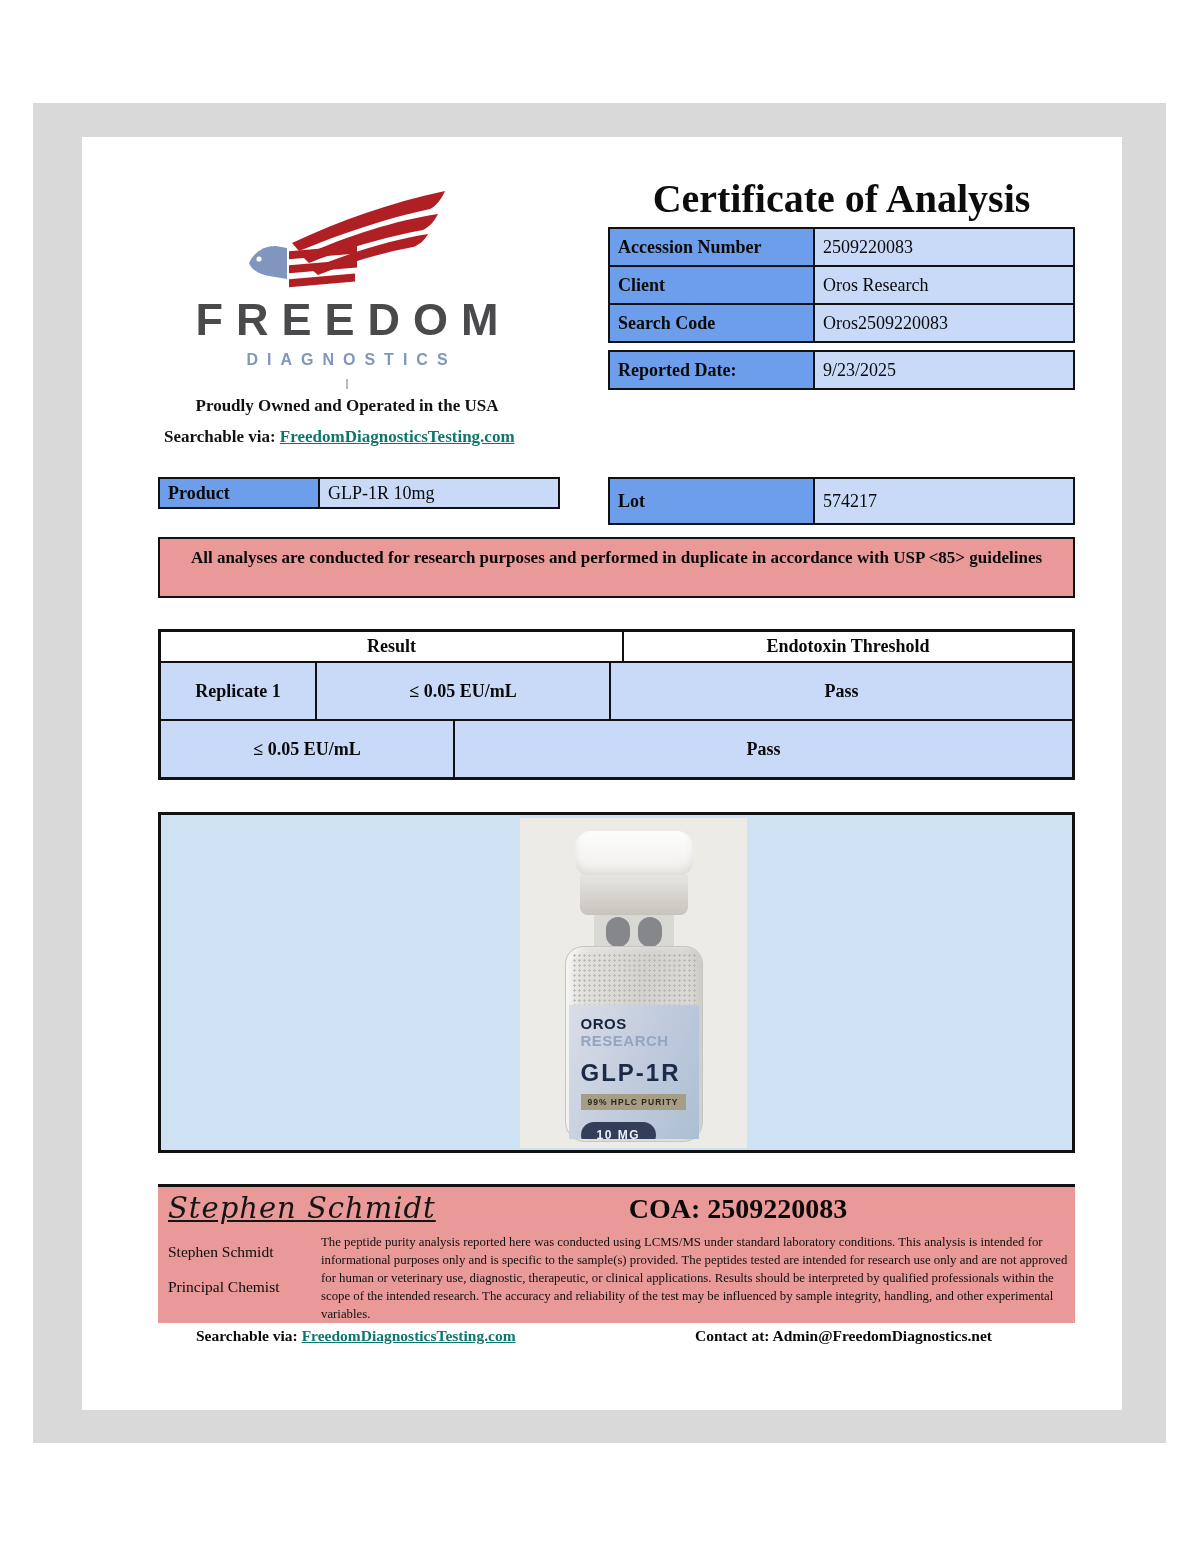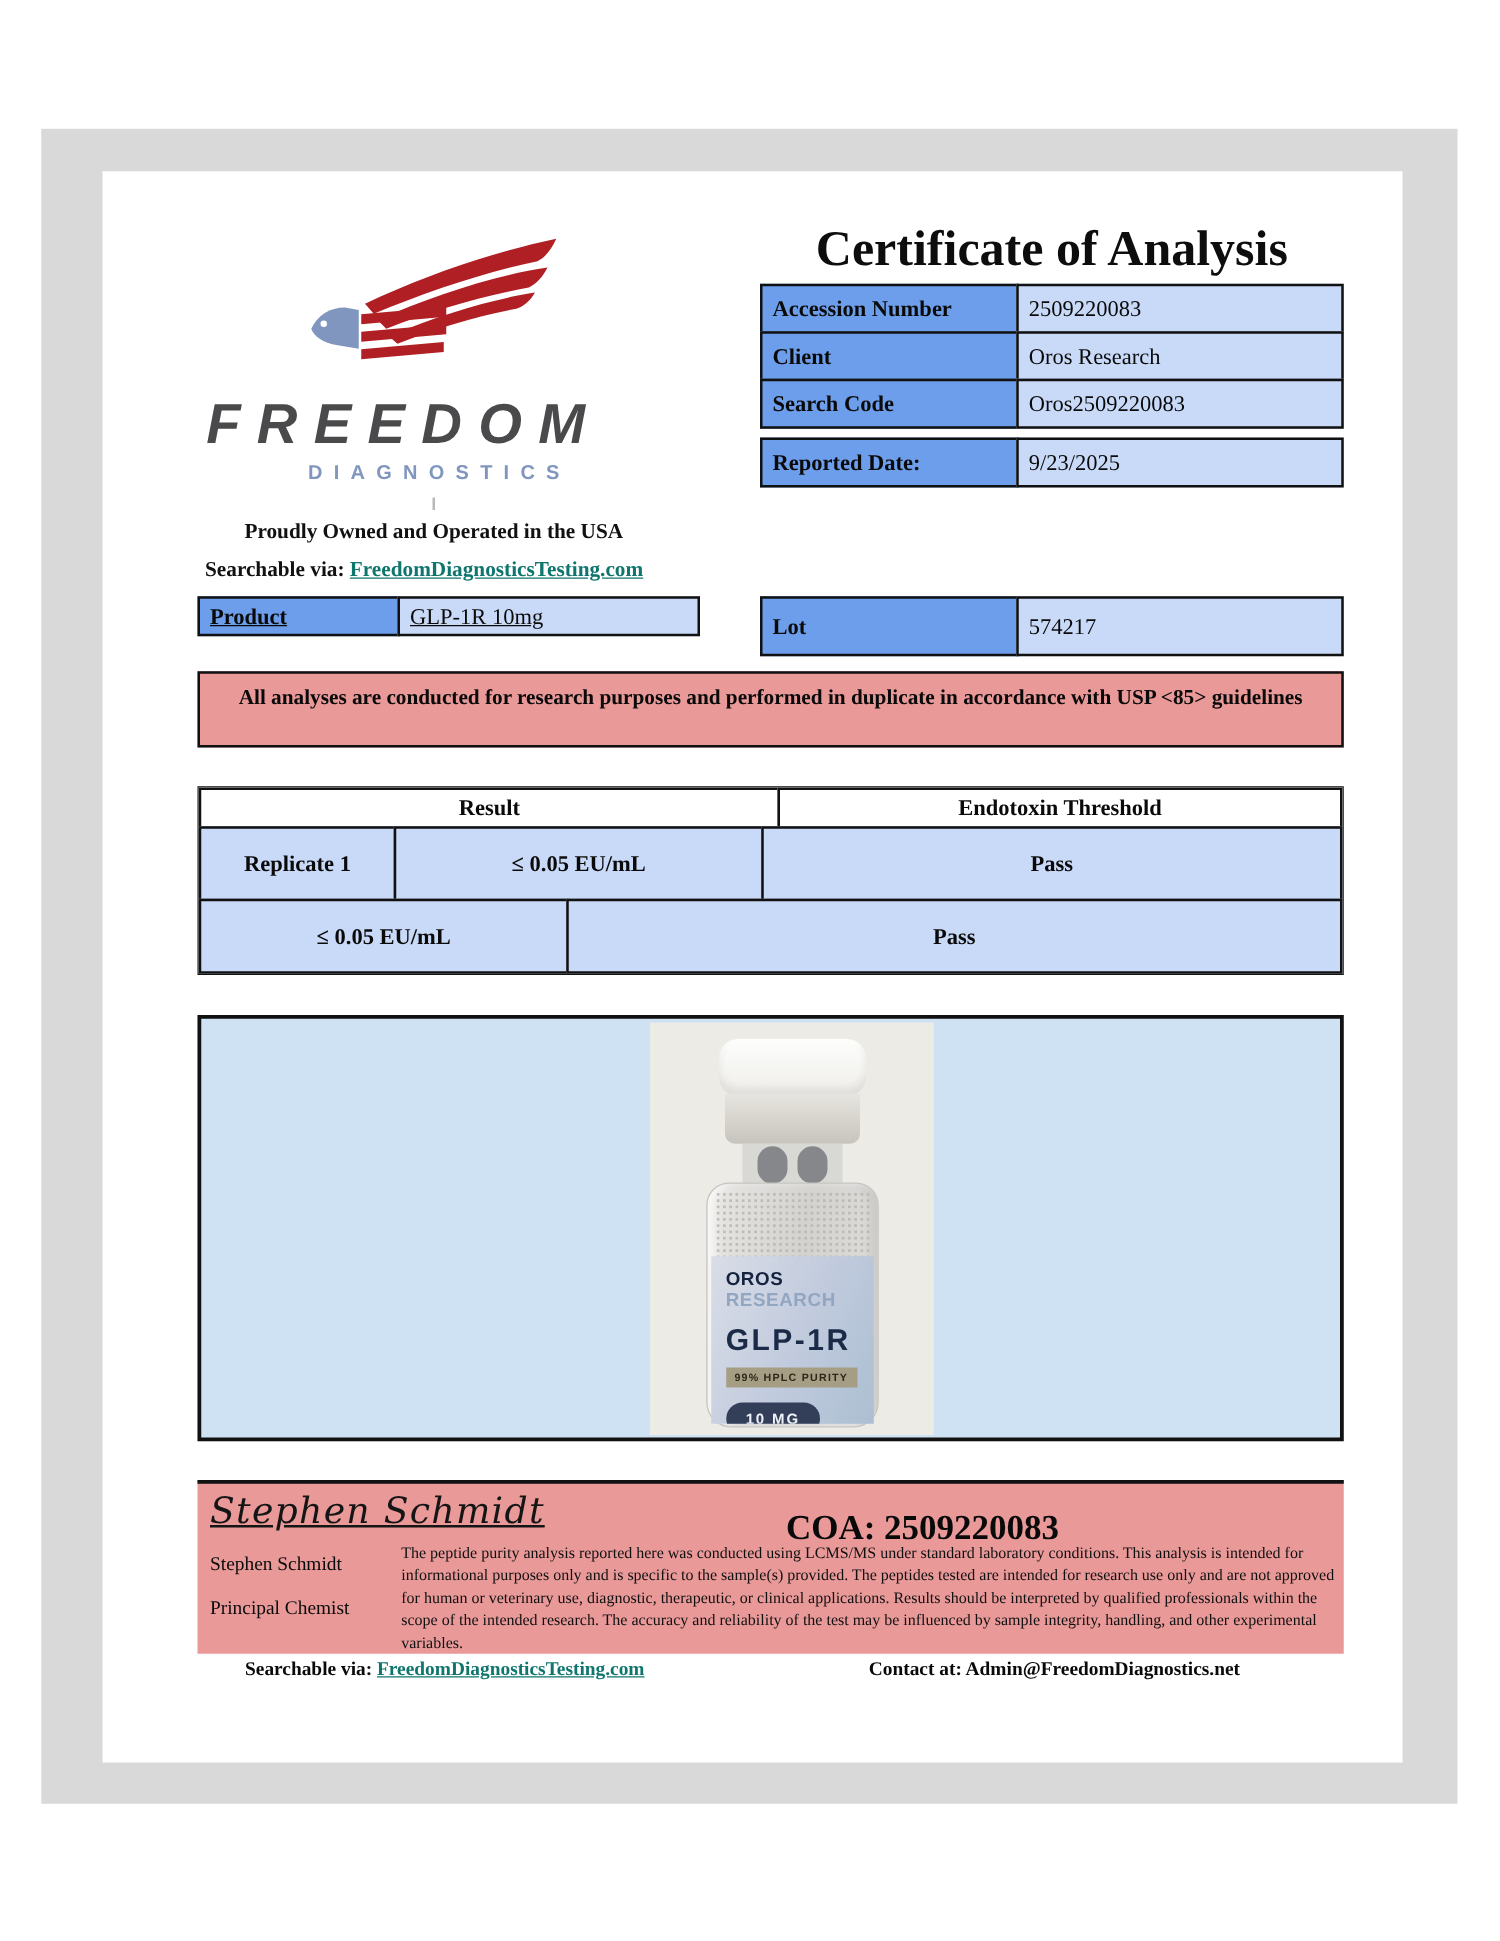--- a/index.html
+++ b/index.html
@@ -4,22 +4,22 @@
 <style>
   * { margin:0; padding:0; box-sizing:border-box; }
   html,body { width:1200px; height:1553px; background:#ffffff; font-family:"Liberation Serif", "DejaVu Serif", serif; }
   .canvas { position:relative; width:1200px; height:1553px; background:#ffffff; overflow:hidden; }
   .matte { position:absolute; left:33px; top:103px; width:1133px; height:1340px; background:#d9d9d9; }
   .page { position:absolute; left:49px; top:34px; width:1040px; height:1273px; background:#ffffff; }
 
   
   .header-left { position:absolute; left:70px; top:20px; width:390px; }
   .eagle { display:block; margin:32px auto 0 auto; }
-  .brand-top { font-family:"Liberation Sans", sans-serif; font-weight:700;
-    font-size:45px; letter-spacing:13px; padding-left:13px; color:#4a4a4c; margin-top:24px;font-style:italic; }
+  .brand-top { text-align:center; font-family:"Liberation Sans", sans-serif; font-weight:700;
+    font-size:45px; letter-spacing:13px; padding-left:13px; color:#4a4a4c; margin-top:5px; }
   .brand-bottom { text-align:center; font-family:"Liberation Sans", sans-serif; font-weight:700;
     font-size:16px; letter-spacing:9px; padding-left:9px; color:#8096bf; margin-top:5px; }
   .logo-tick { width:2px; height:10px; background:#b9b9b9; margin:10px auto 0 auto; }
   .tagline { text-align:center; font-weight:700; font-size:17px; color:#111; margin-top:7px; }
   .searchable { font-size:17px; font-weight:700; color:#111; margin:11px 0 0 12px; }
   a.doc-link { color:#0f766e; text-decoration:underline; font-weight:700;text-align:center; }
 
   
   .doc-title { position:absolute; left:526px; top:40px; width:467px; text-align:center;
     font-size:40px; font-weight:700; color:#0d0d0d; line-height:44px; }
@@ -30,21 +30,21 @@
   .kv .row:first-child { margin-top:0; }
   .cell { border:2px solid #111; display:flex; align-items:center; padding:0 8px; height:40px; font-size:18px; color:#0a0a0a; }
   .cell.lab { background:#6d9eeb; font-weight:700; }
   .cell.val { background:#c9daf8; margin-left:-2px; flex:1; }
   .kv.info { left:526px; top:90px; width:467px; }
   .kv.info .lab { width:207px; }
   .kv.dates { left:526px; top:213px; width:467px; }
   .kv.dates .lab { width:207px; }
   .kv.product { left:76px; top:340px; width:402px; }
   .kv.product .lab { width:162px; }
-  .kv.product .cell { height:32px;text-decoration:underline; }
+  .kv.product .cell { height:32px; }
   .kv.lot { left:526px; top:340px; width:467px; }
   .kv.lot .lab { width:207px; }
   .kv.lot .cell { height:48px; }
 
   
   .notice { position:absolute; left:76px; top:400px; width:917px; min-height:61px;
     background:#ea9999; border:2px solid #111; text-align:center; font-weight:700;
     font-size:17px; color:#0a0a0a; padding:7px 12px; line-height:1.4; }
 
   
@@ -90,21 +90,21 @@
     font-family:"Liberation Sans", sans-serif; font-size:12px; font-weight:800; letter-spacing:1.5px;
     padding:6px 16px; border-radius:16px; }
 
   
   .sig-block { position:absolute; left:76px; top:1047px; width:917px; height:139px;
     background:#ea9999; border-top:3px solid #111; }
   .sig-script { position:absolute; left:10px; top:4px; font-family:"DejaVu Serif", serif;
     font-style:italic; font-size:29px; color:#151515; text-decoration:underline; letter-spacing:1px; }
   .sig-name { position:absolute; left:10px; top:56px; font-size:15.5px; color:#0a0a0a; }
   .sig-role { position:absolute; left:10px; top:91px; font-size:15.5px; color:#0a0a0a; }
-  .coa-no { position:absolute; left:330px; top:20px; width:500px; text-align:center;
+  .coa-no { position:absolute; left:330px; top:6px; width:500px; text-align:center;
     font-size:28px; font-weight:700; color:#0a0a0a; }
   .disclaimer { position:absolute; left:163px; top:47px; width:748px; font-size:12.8px;
     line-height:1.4; color:#101010; }
 
   
   .footer-left { position:absolute; left:114px; top:1190px; font-size:15.5px; font-weight:700; color:#0a0a0a; }
   .footer-right { position:absolute; left:613px; top:1190px; font-size:15.5px; font-weight:700; color:#0a0a0a; }
 </style>
 </head>
 <body>

